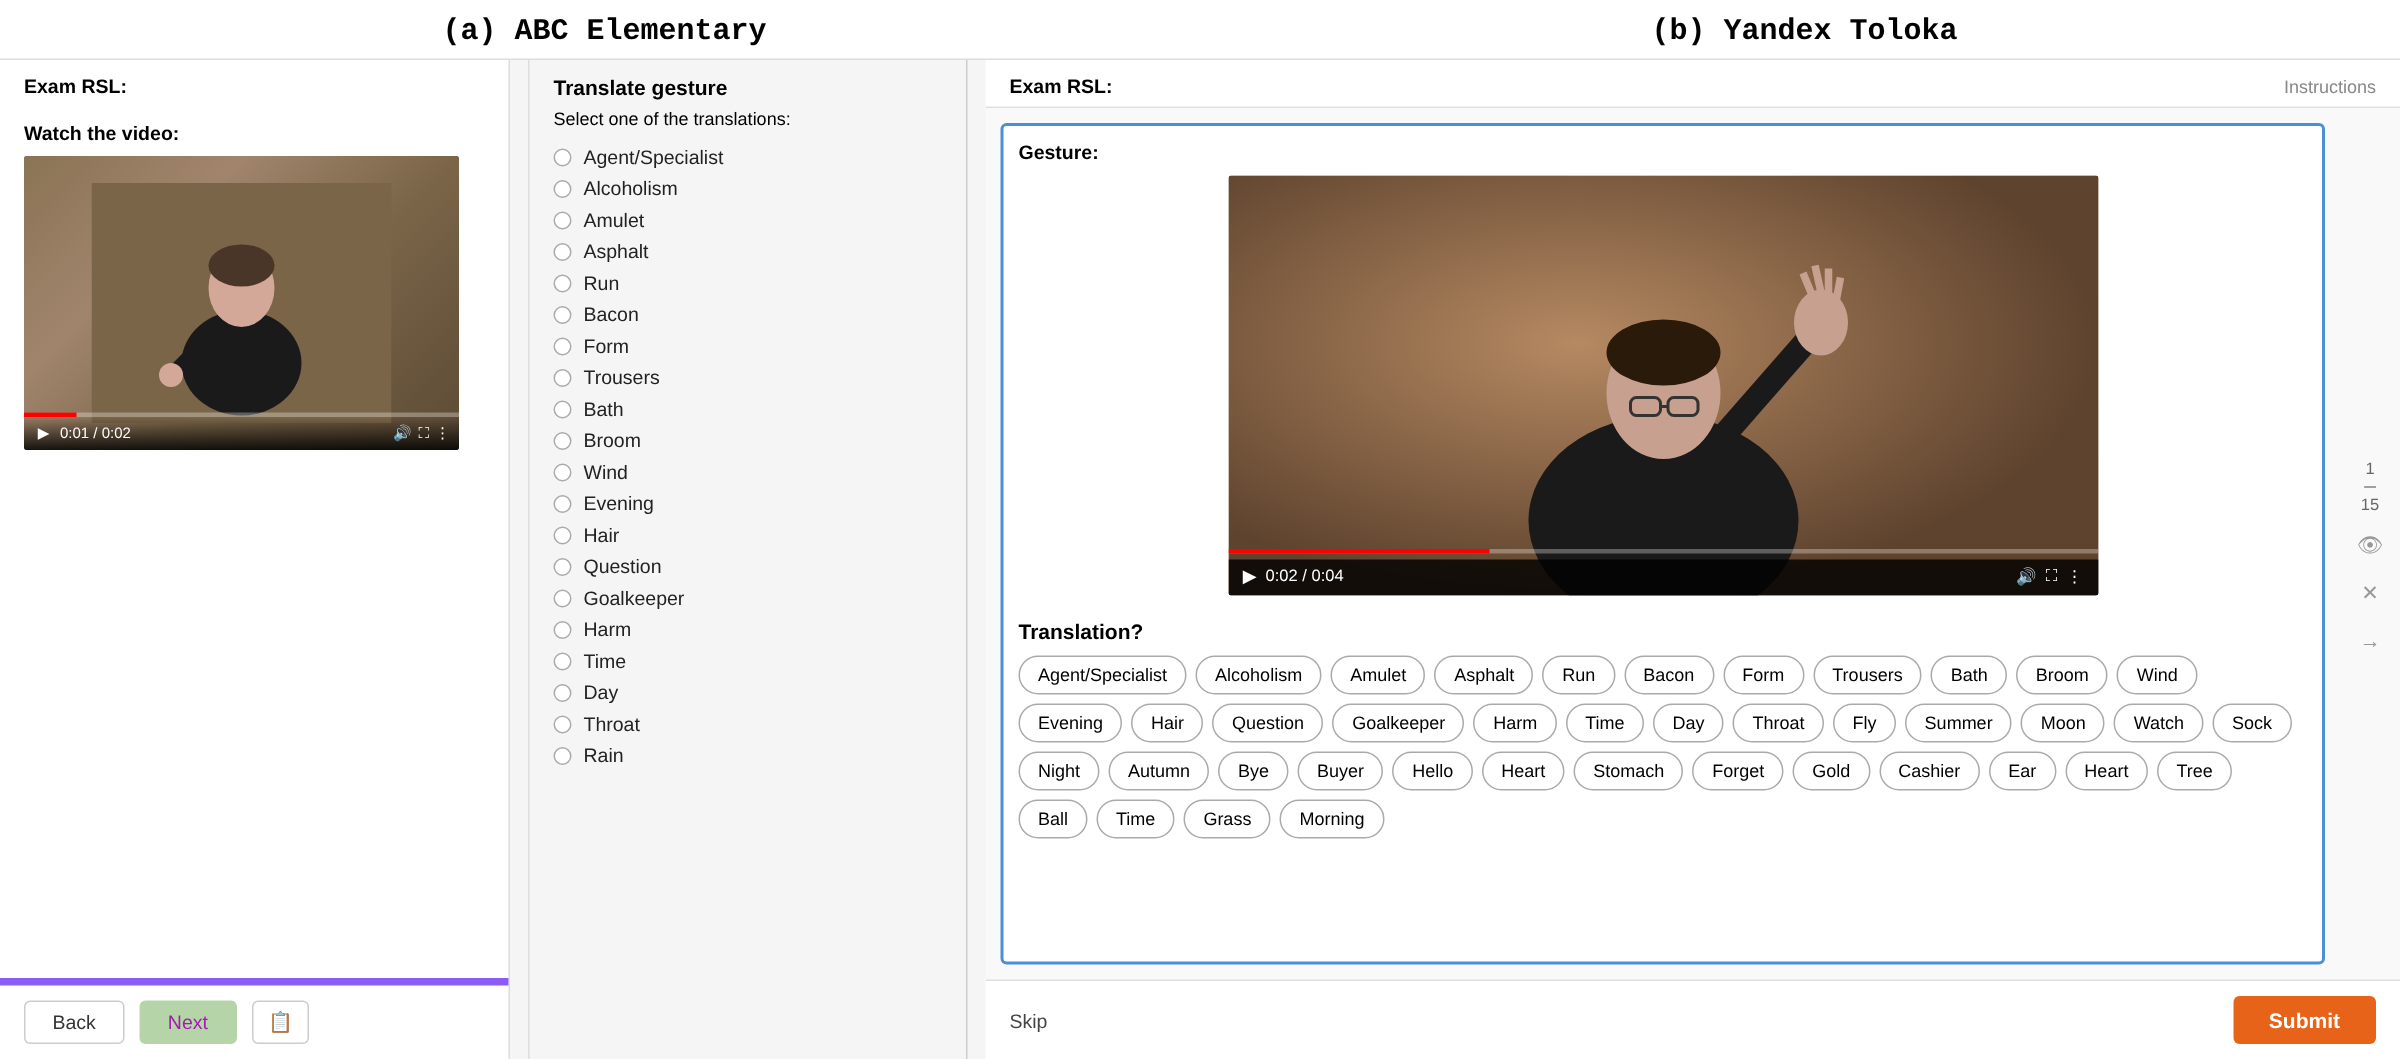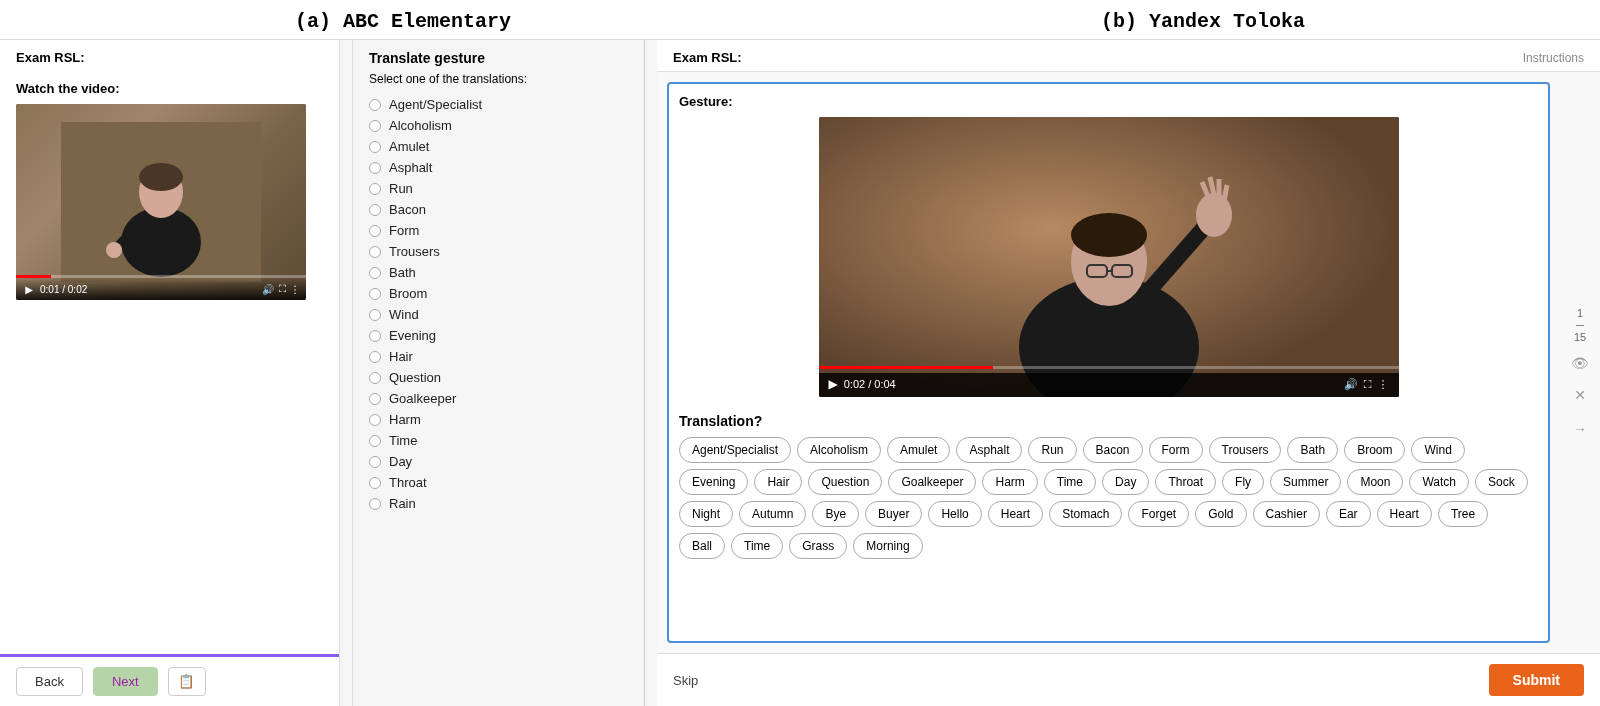--- a/index.html
+++ b/index.html
@@ -147,21 +147,21 @@
       background: white;
       flex-shrink: 0;
     }
     .option-label {
       font-size: 13px;
       color: #222;
     }
 
     
     .left-bottom-nav {
-      border-top: 3px solid #8b5cf6;
+      border-top: 5px solid #8b5cf6;
       padding: 10px 16px;
       display: flex;
       align-items: center;
       gap: 10px;
     }
     .nav-btn {
       padding: 6px 18px;
       border-radius: 4px;
       font-size: 13px;
       cursor: pointer;

